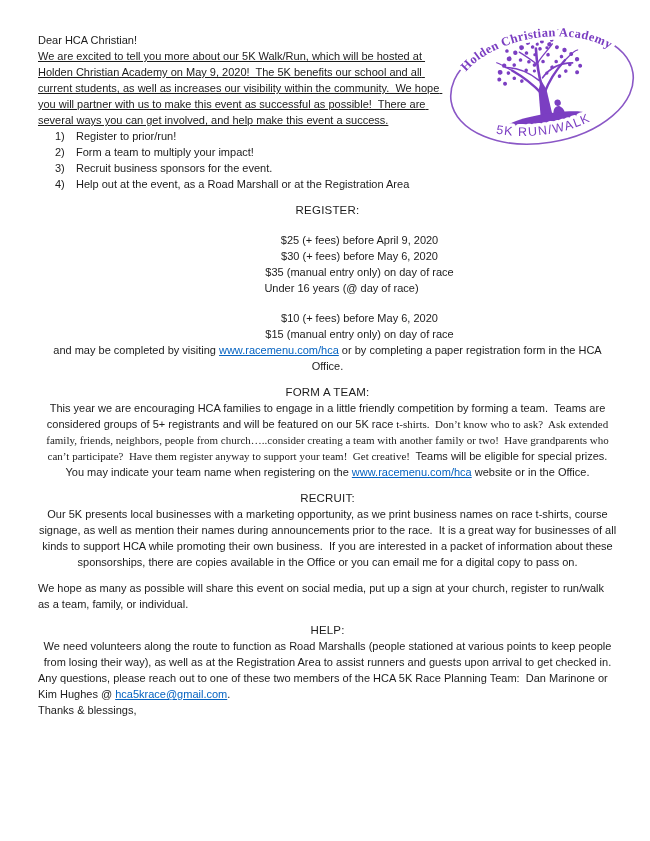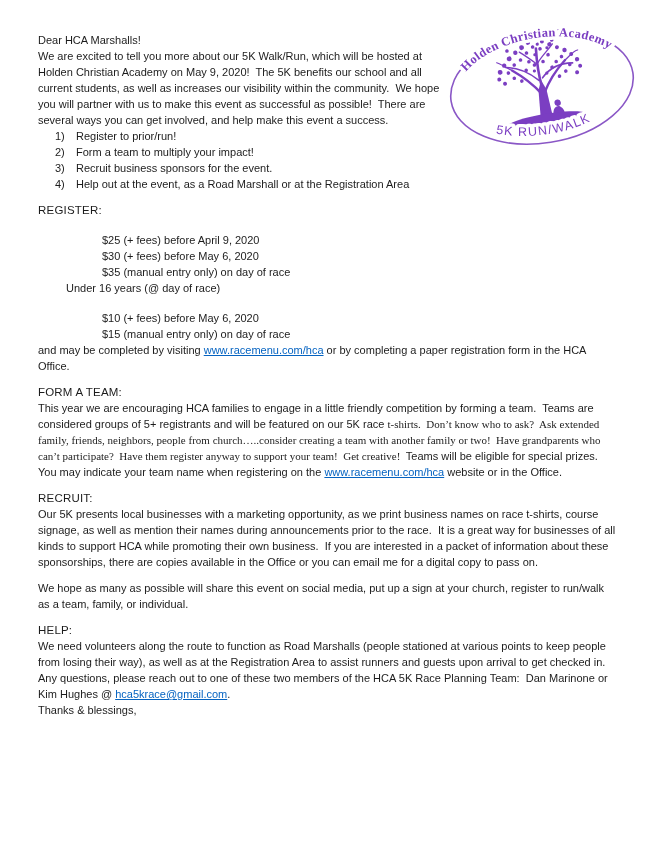--- a/index.html
+++ b/index.html
@@ -7,24 +7,24 @@
     position:relative;
     width:650px; height:841px;
     background:#ffffff;
     font-family:"Liberation Sans", sans-serif;
     font-size:11px; line-height:16px;
     color:#1c1c1c;
     overflow:hidden;
   }
   .content { padding:32px 33px 0 38px; }
   .prewrap { white-space:pre-wrap; }
-  .intro-body { width:416px; }
+  .intro-body { width:416px;text-decoration:underline; }
   .oli { display:flex; }
   .oli .num { margin-left:17px; width:21px; flex:none; }
-  .section { margin-top:10px; }
+  .section { margin-top:10px;text-align:center; }
   .para10 { margin-top:10px; }
   .para16 { margin-top:0; }
   .heading { font-size:11.5px; letter-spacing:0.2px; }
   .ind-label { padding-left:28px; }
   .ind-price { padding-left:64px; }
   .gap6 { margin-top:14px; }
   .serif { font-family:"Liberation Serif", serif; }
   a.link { color:#0563C1; text-decoration:underline; cursor:pointer; }
   .logo { position:absolute; top:16px; left:443px; width:198px; height:142px; }
 </style>
@@ -123,21 +123,21 @@
         <textPath href="#botArc" startOffset="47%" text-anchor="middle">5K RUN/WALK</textPath>
       </text>
       <text font-family="Liberation Sans, sans-serif" font-size="12.5" letter-spacing="1.2" fill="#7b3ec2">
         <textPath href="#botArc" startOffset="47%" text-anchor="middle">5K RUN/WALK</textPath>
       </text>
     </g>
   </svg>
 
   <div class="content">
 
-    <div>Dear HCA Marshalls!</div>
+    <div>Dear HCA Christian!</div>
     <div class="prewrap intro-body">We are excited to tell you more about our 5K Walk/Run, which will be hosted at Holden Christian Academy on May 9, 2020!  The 5K benefits our school and all current students, as well as increases our visibility within the community.  We hope you will partner with us to make this event as successful as possible!  There are several ways you can get involved, and help make this event a success.</div>
 
     <div>
       <div class="oli">
         <span class="num">1)</span>
         <span>Register to prior/run!</span>
       </div>
       <div class="oli">
         <span class="num">2)</span>
         <span>Form a team to multiply your impact!</span>

